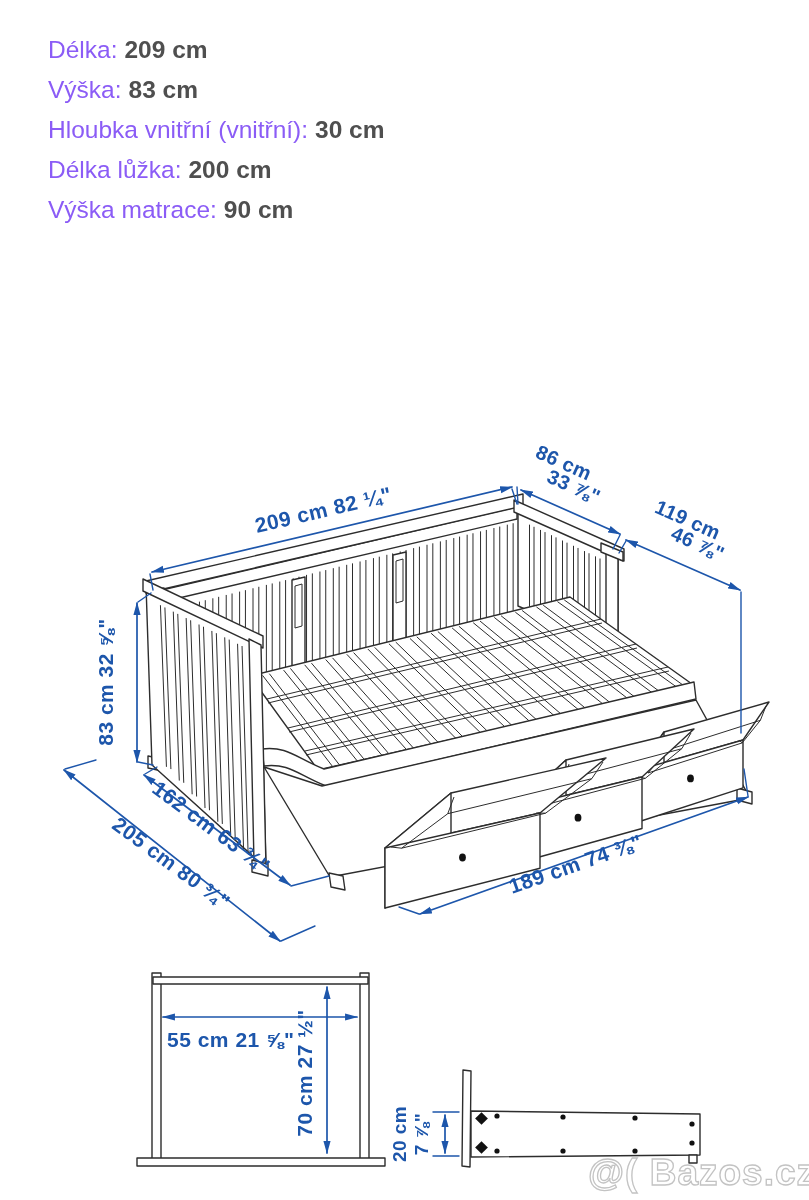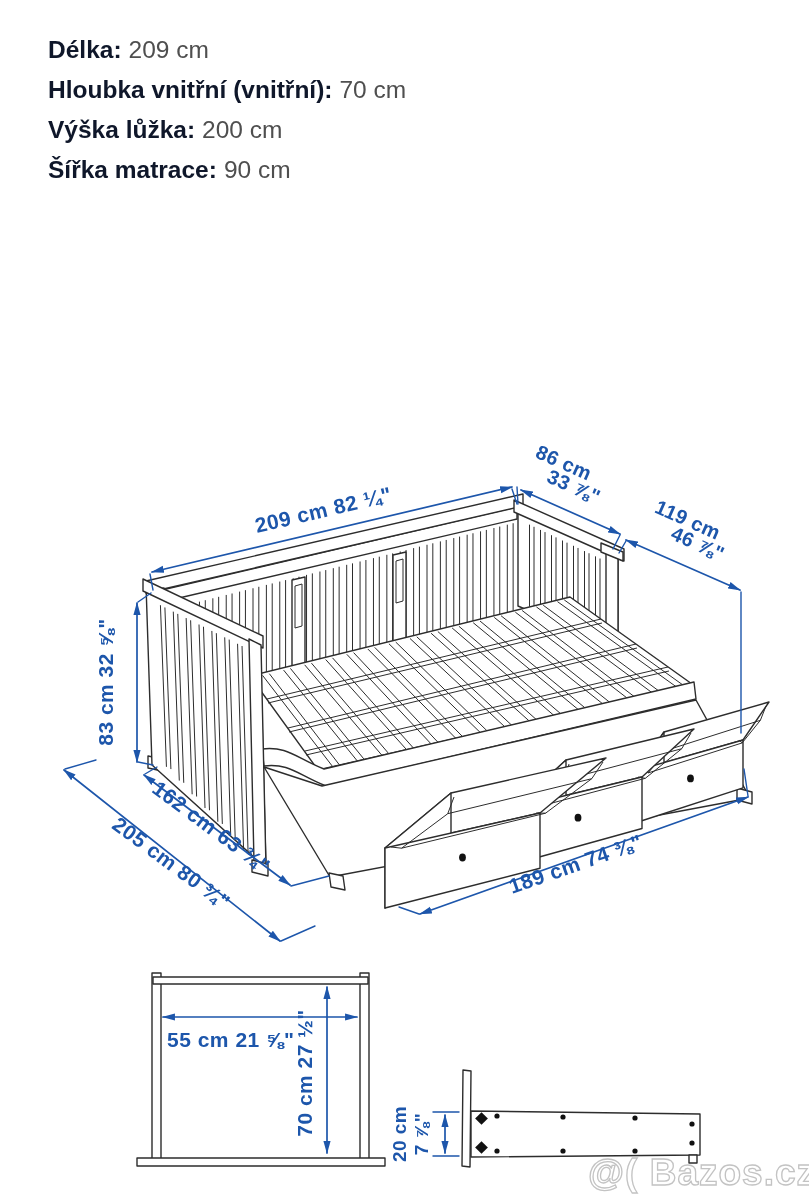--- a/index.html
+++ b/index.html
@@ -1,22 +1,22 @@
 <!DOCTYPE html>
 <html><head>
 <meta charset="utf-8">
 <style>
   html,body{margin:0;padding:0;background:#fff;}
   #page{position:relative;width:809px;height:1200px;background:#fff;overflow:hidden;
         font-family:"Liberation Sans","DejaVu Sans",sans-serif;}
   
   .spec-list{position:absolute;left:48px;top:30px;}
   .spec-row{height:40px;line-height:40px;font-size:24.5px;color:#4a4a4a;white-space:nowrap;}
-  .spec-label{font-weight:700;color:#0f172a;}
-  .spec-value{font-weight:400;color:#4f4f4f;margin-left:7px;}
+  .spec-label{font-weight:400;color:#8b5cf6;}
+  .spec-value{font-weight:700;color:#4f4f4f;margin-left:7px;}
   
   #diagram{position:absolute;left:0;top:420px;}
   .art{stroke:#2d2d2d;stroke-width:1.4;fill:none;stroke-linejoin:round;stroke-linecap:round;}
   .artf{stroke:#2d2d2d;stroke-width:1.4;fill:#ffffff;stroke-linejoin:round;}
   .artth{stroke:#2d2d2d;stroke-width:1;fill:none;}
   .dim{stroke:#1d56ab;stroke-width:1.7;fill:none;stroke-linecap:round;}
   .dimtick{stroke:#1d56ab;stroke-width:1.4;fill:none;stroke-linecap:round;}
   .dimtext{fill:#1d56ab;font-weight:700;font-family:"Liberation Sans","DejaVu Sans",sans-serif;}
   .fs21{font-size:21px;letter-spacing:.5px;}
   .fs20{font-size:20px;letter-spacing:.4px;}
@@ -27,23 +27,24 @@
              letter-spacing:1px;color:#cccccc;-webkit-text-fill-color:transparent;
              -webkit-text-stroke:1.3px #c3c3c3;white-space:nowrap;}
 </style>
 </head>
 <body>
 
 <div id="page">
 
   <div class="spec-list">
     <div class="spec-row"><span class="spec-label">Délka:</span><span class="spec-value">209 cm</span></div>
-    <div class="spec-row"><span class="spec-label">Hloubka vnitřní (vnitřní):</span><span class="spec-value">70 cm</span></div>
-    <div class="spec-row"><span class="spec-label">Výška lůžka:</span><span class="spec-value">200 cm</span></div>
-    <div class="spec-row"><span class="spec-label">Šířka matrace:</span><span class="spec-value">90 cm</span></div>
+    <div class="spec-row"><span class="spec-label">Výška:</span><span class="spec-value">83 cm</span></div>
+    <div class="spec-row"><span class="spec-label">Hloubka vnitřní (vnitřní):</span><span class="spec-value">30 cm</span></div>
+    <div class="spec-row"><span class="spec-label">Délka lůžka:</span><span class="spec-value">200 cm</span></div>
+    <div class="spec-row"><span class="spec-label">Výška matrace:</span><span class="spec-value">90 cm</span></div>
   </div>
 
   <svg id="diagram" width="809" height="780" viewBox="0 0 809 780">
     <defs>
       <marker id="ar" viewBox="0 0 12 8" refX="11" refY="4" markerWidth="13" markerHeight="9" orient="auto-start-reverse" markerUnits="userSpaceOnUse">
         <path d="M0,0.7 L12,4 L0,7.3 Z" fill="#1d56ab"></path>
       </marker>
     </defs>
 
     <g>

